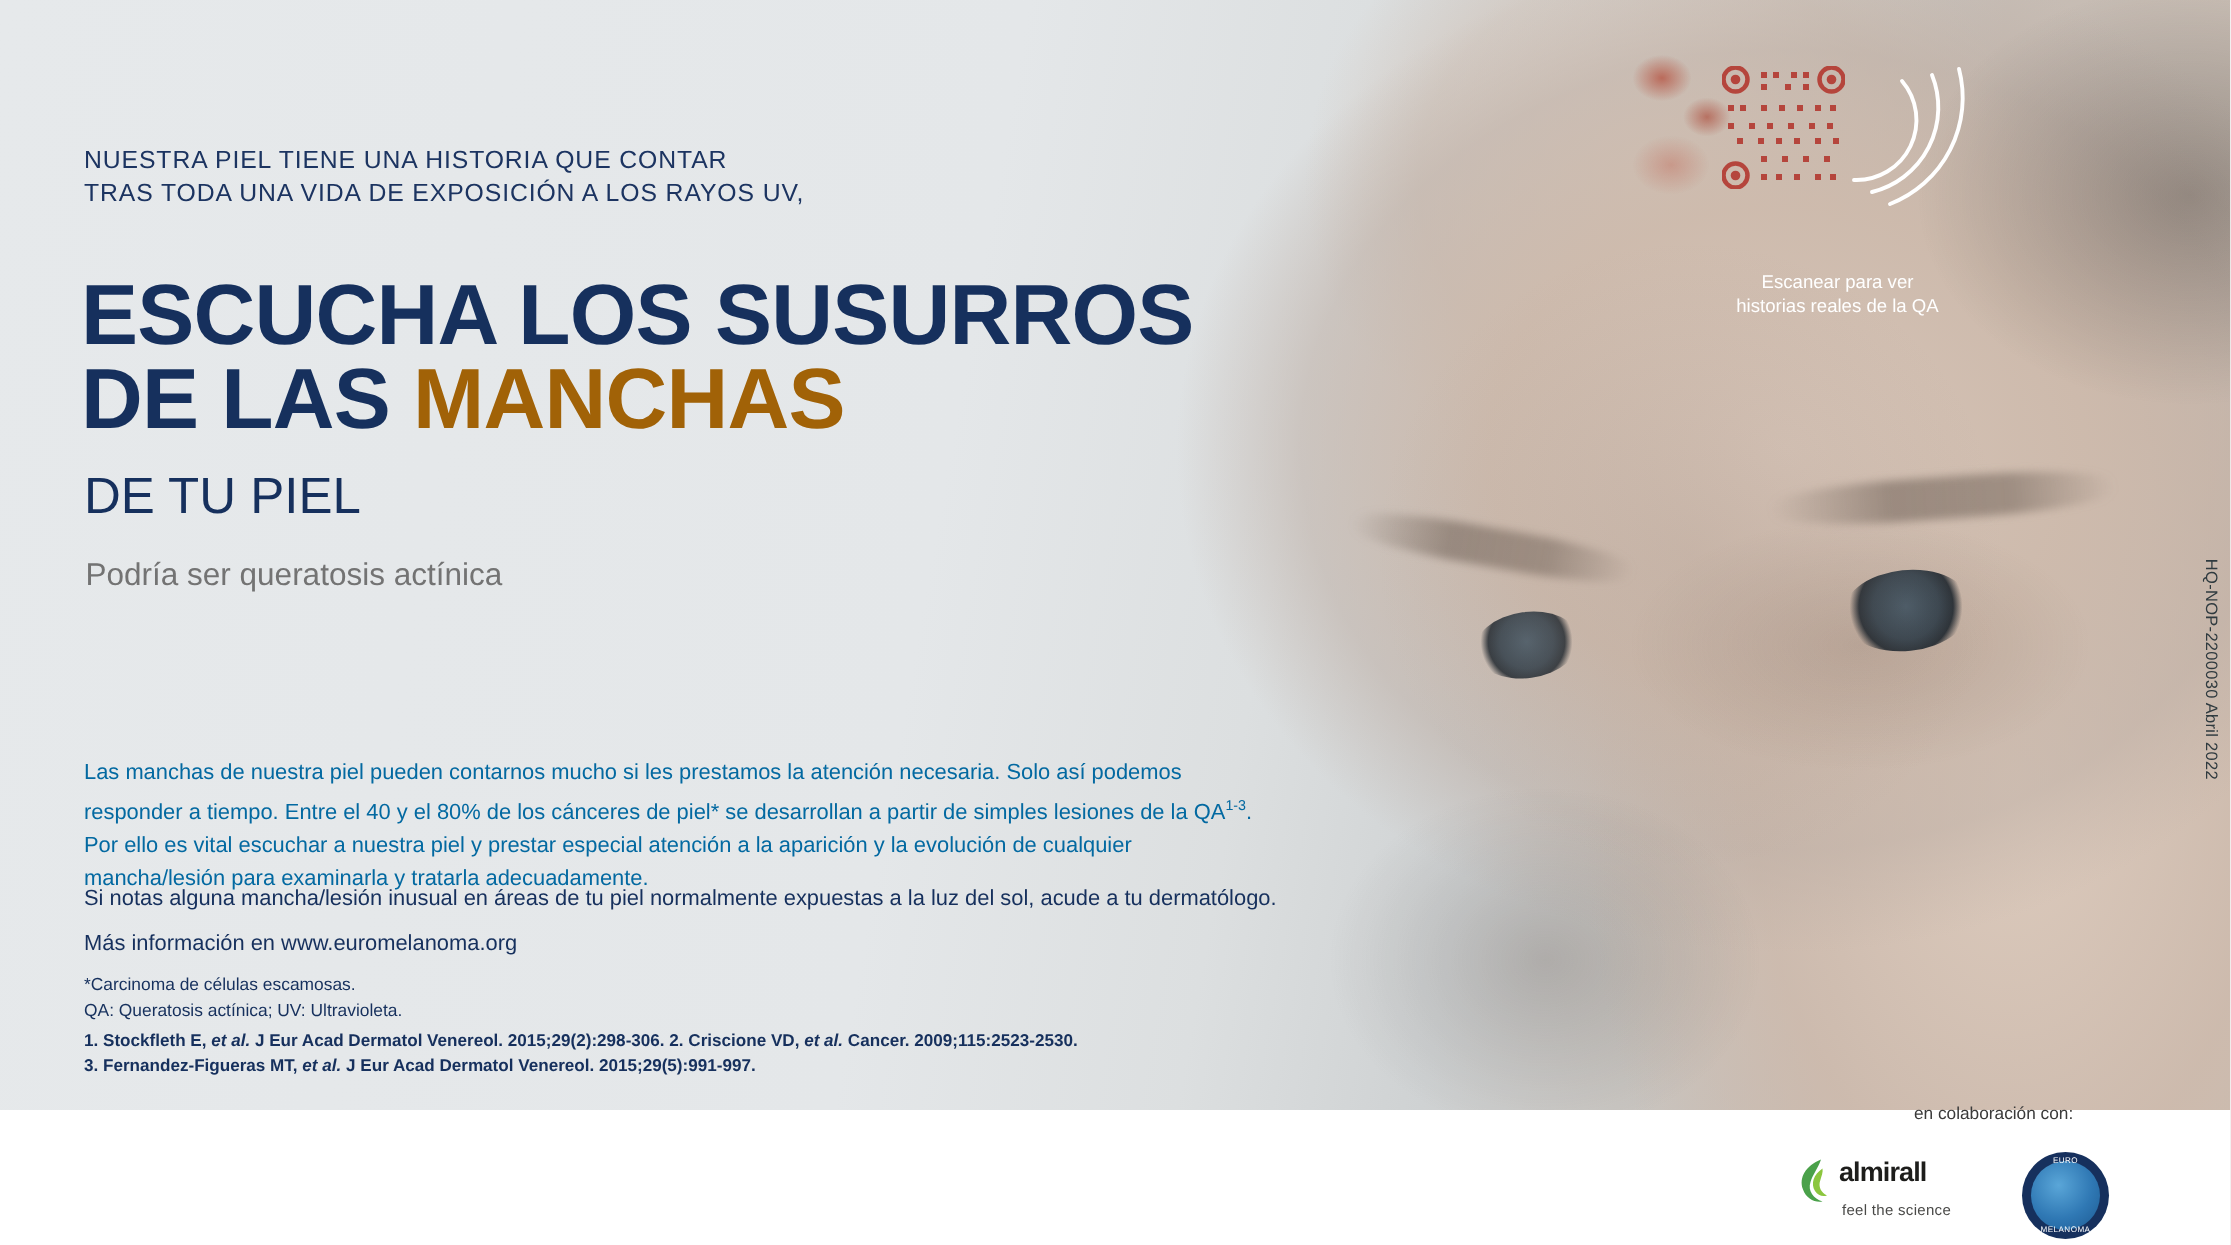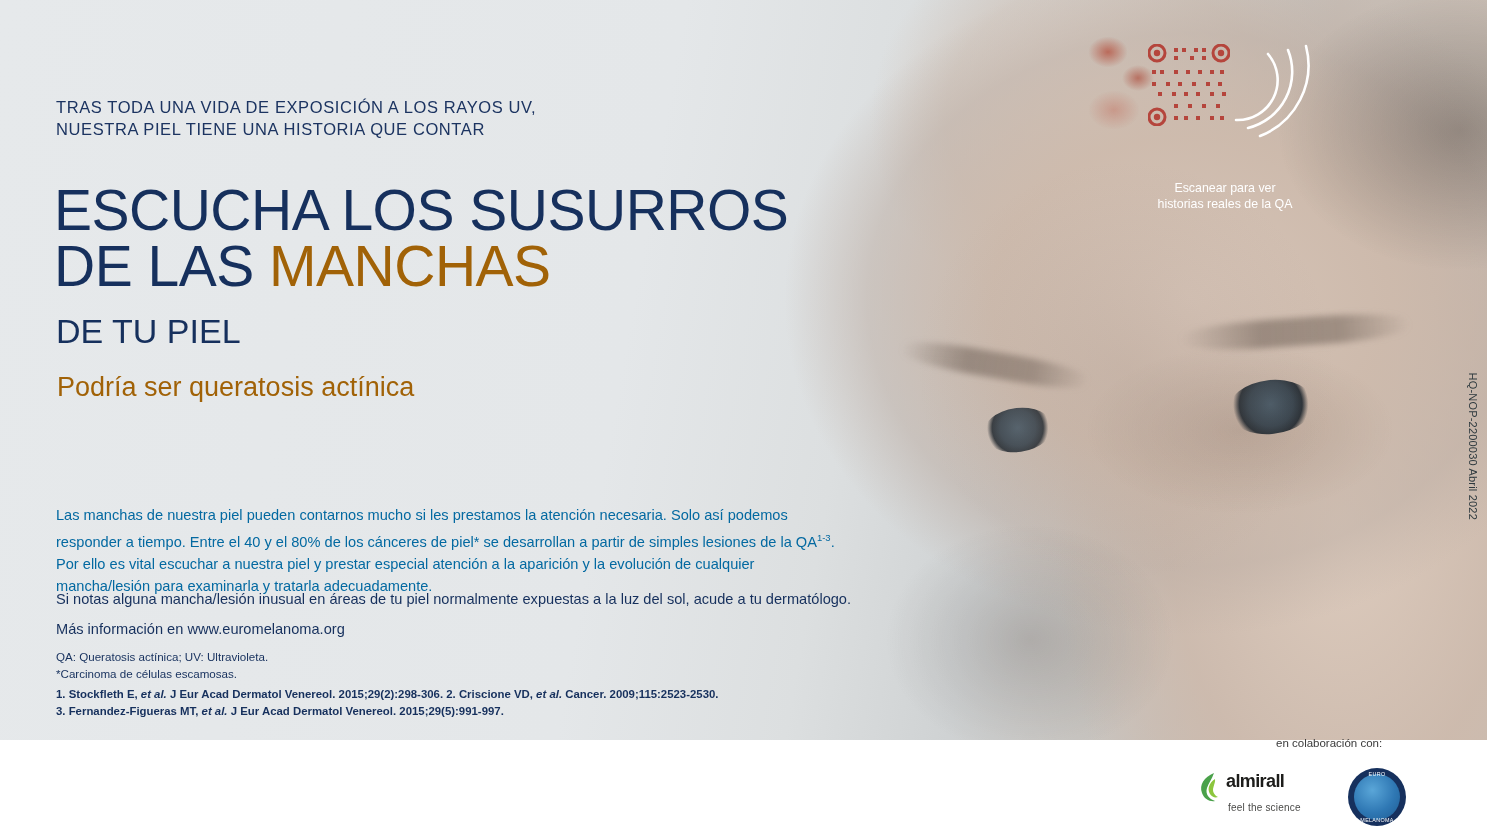--- a/index.html
+++ b/index.html
@@ -98,42 +98,42 @@
     letter-spacing: 0.6px;
     line-height: 22px;
     font-weight: 400;
   }
   .headline {
     position: absolute;
     left: 54px;
     top: 182px;
     width: 860px;
     color: #16305d;
-    font-weight: normal;
+    font-weight: bold;
     font-size: 57px;
     line-height: 56px;
     letter-spacing: -0.5px;
   }
   .headline .accent { color: #a16207; }
   .subhead {
     position: absolute;
     left: 56px;
     top: 308px;
     color: #16305d;
     font-size: 34px;
     line-height: 46px;
     font-weight: 400;
     letter-spacing: 0px;
   }
   .tagline {
     position: absolute;
     left: 57px;
     top: 372px;
-    color: #a16207;
-    font-size: 27px;
+    color: #737373;
+    font-size: 21px;
     font-weight: 400;
     letter-spacing: 0px;
   }
 
   .body-copy {
     position: absolute;
     left: 56px;
     top: 504px;
     width: 790px;
     color: #0369a1;
@@ -298,44 +298,44 @@
   <div class="photo-layer"></div>
   <div class="photo-shadow"></div>
   <div class="brow l"></div>
   <div class="brow r"></div>
   <div class="eye left"></div>
   <div class="eye right"></div>
   <div class="lesion"></div>
   <div class="face-vignette"></div>
 
   <div class="kicker">
+    <div>NUESTRA PIEL TIENE UNA HISTORIA QUE CONTAR</div>
     <div>TRAS TODA UNA VIDA DE EXPOSICIÓN A LOS RAYOS UV,</div>
-    <div>NUESTRA PIEL TIENE UNA HISTORIA QUE CONTAR</div>
   </div>
 
   <div class="headline">
     <div>ESCUCHA LOS SUSURROS</div>
     <div>
       <span>DE LAS </span><span class="accent">MANCHAS</span>
     </div>
   </div>
 
   <div class="subhead">DE TU PIEL</div>
   <div class="tagline">Podría ser queratosis actínica</div>
 
   <div class="body-copy">
     <span>Las manchas de nuestra piel pueden contarnos mucho si les prestamos la atención necesaria. Solo así podemos responder a tiempo. Entre el 40 y el 80% de los cánceres de piel* se desarrollan a partir de simples lesiones de la QA</span><sup>1-3</sup><span>. Por ello es vital escuchar a nuestra piel y prestar especial atención a la aparición y la evolución de cualquier mancha/lesión para examinarla y tratarla adecuadamente.</span>
   </div>
 
   <div class="body-bold">Si notas alguna mancha/lesión inusual en áreas de tu piel normalmente expuestas a la luz del sol, acude a tu dermatólogo.</div>
   <div class="more-info">Más información en www.euromelanoma.org</div>
 
   <div class="footnotes">
+    <div>*Carcinoma de células escamosas.</div>
     <div>QA: Queratosis actínica; UV: Ultravioleta.</div>
-    <div>*Carcinoma de células escamosas.</div>
   </div>
 
   <div class="refs">
     <div>
       <span>1. Stockfleth E, </span><em>et al.</em><span> J Eur Acad Dermatol Venereol. 2015;29(2):298-306. </span><span>2. Criscione VD, </span><em>et al.</em><span> Cancer. 2009;115:2523-2530.</span>
     </div>
     <div>
       <span>3. Fernandez-Figueras MT, </span><em>et al.</em><span> J Eur Acad Dermatol Venereol. 2015;29(5):991-997.</span>
     </div>
   </div>

